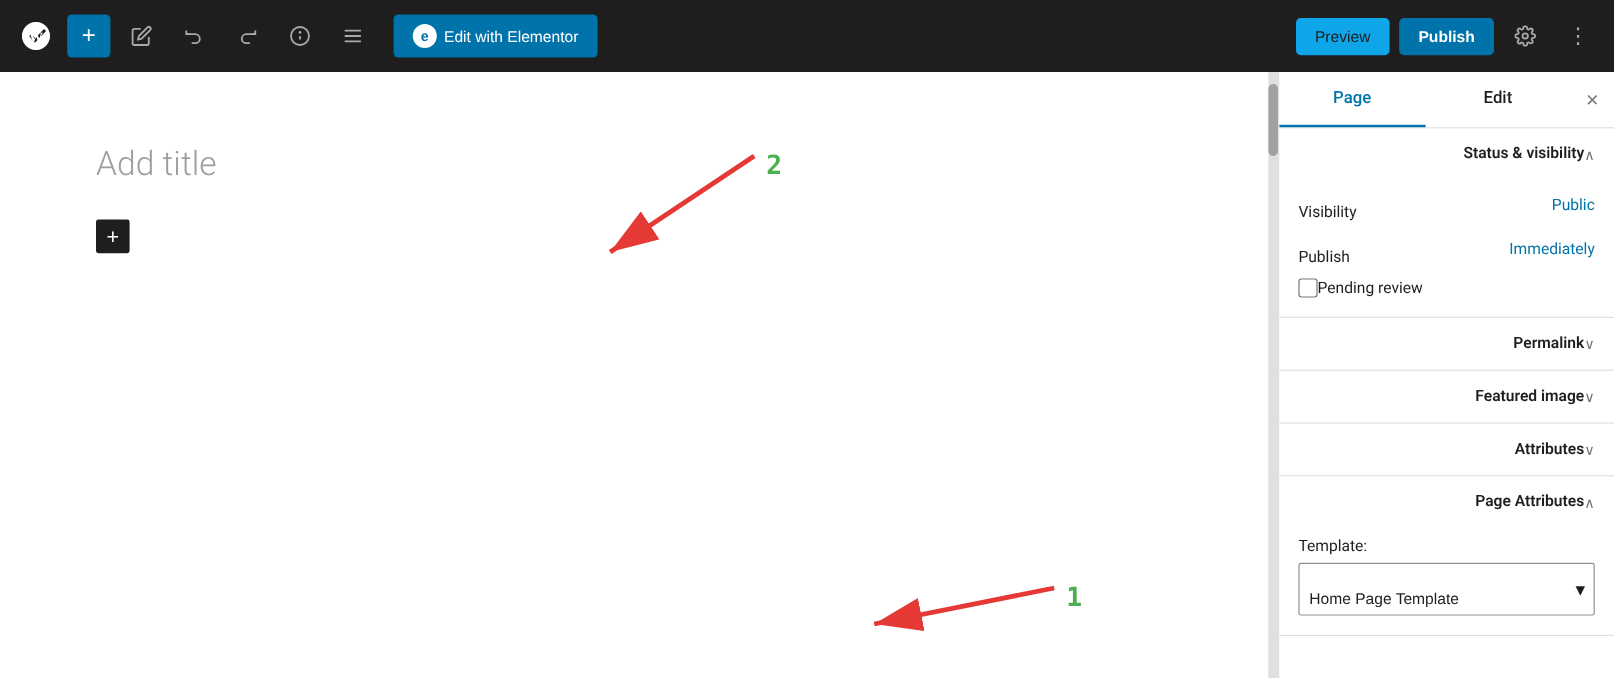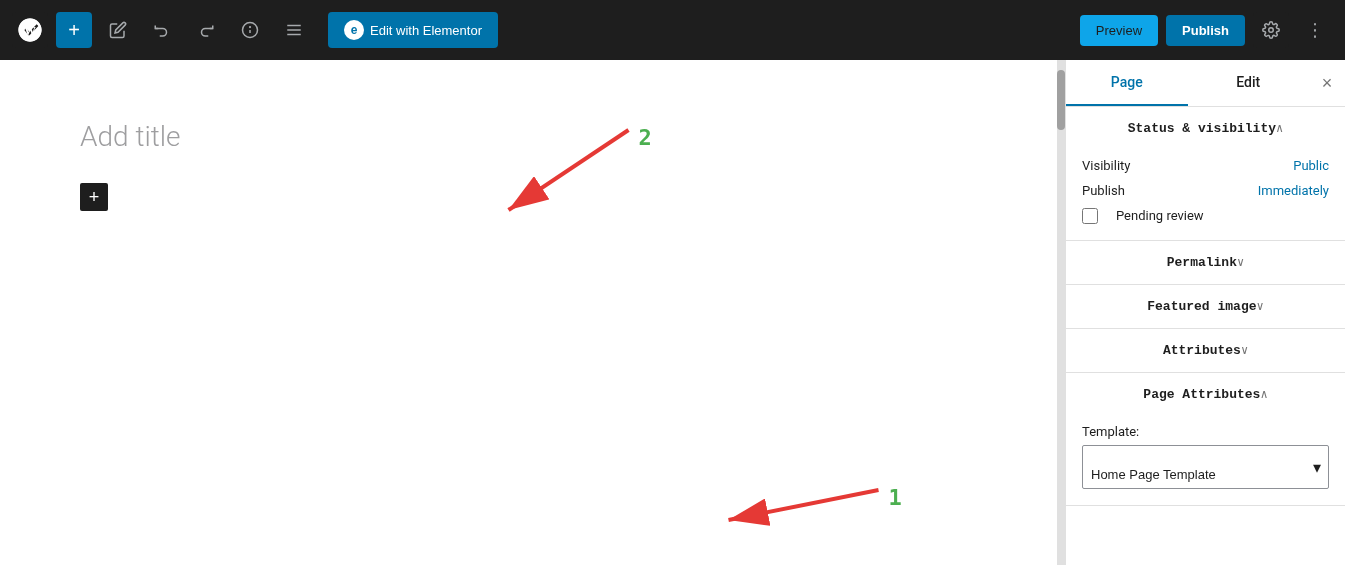--- a/index.html
+++ b/index.html
@@ -111,35 +111,35 @@
       width: 36px; height: 36px; background: transparent; border: none;
       cursor: pointer; font-size: 18px; color: #757575;
       display: flex; align-items: center; justify-content: center;
     }
 
     
     .sidebar-section {
       border-bottom: 1px solid #e0e0e0; padding: 0;
     }
     .section-header {
-      display: flex; align-items: center; justify-content: center;
-      padding: 14px 16px; cursor: pointer; font-family: Liberation Mono, monospace;
+      display: flex; align-items: center; justify-content: flex-end;
+      padding: 14px 16px; cursor: pointer;
     }
     .section-title { font-size: 13px; font-weight: 600; color: #1e1e1e; }
     .section-chevron { color: #757575; font-size: 12px; }
     .section-content { padding: 8px 16px 16px; }
 
     
     .visibility-row {
       display: flex; align-items: center; justify-content: space-between;
       margin-bottom: 10px;
     }
-    .row-label { font-size: 13px; color: #1e1e1e; }
+    .row-label { font-size: 13px; color: #1e1e1e; margin-top: 12px; }
     .row-value { font-size: 13px; color: #0073aa; cursor: pointer; }
-    .pending-review { display: flex; gap: 18px; margin-top: 4px; }
+    .pending-review { display: flex; align-items: center; gap: 0; margin-top: 4px; }
     .pending-review input[type="checkbox"] { width: 16px; height: 16px; }
     .pending-review label { font-size: 13px; color: #1e1e1e; }
 
     
     .template-label { font-size: 13px; color: #1e1e1e; margin-bottom: 6px; display: block; }
     .template-select {
       width: 100%; padding: 21px 28px 6px 8px; font-size: 13px;
       border: 1px solid #8d9096; border-radius: 2px; background: white;
       appearance: none; cursor: pointer; color: #1e1e1e;
     }

